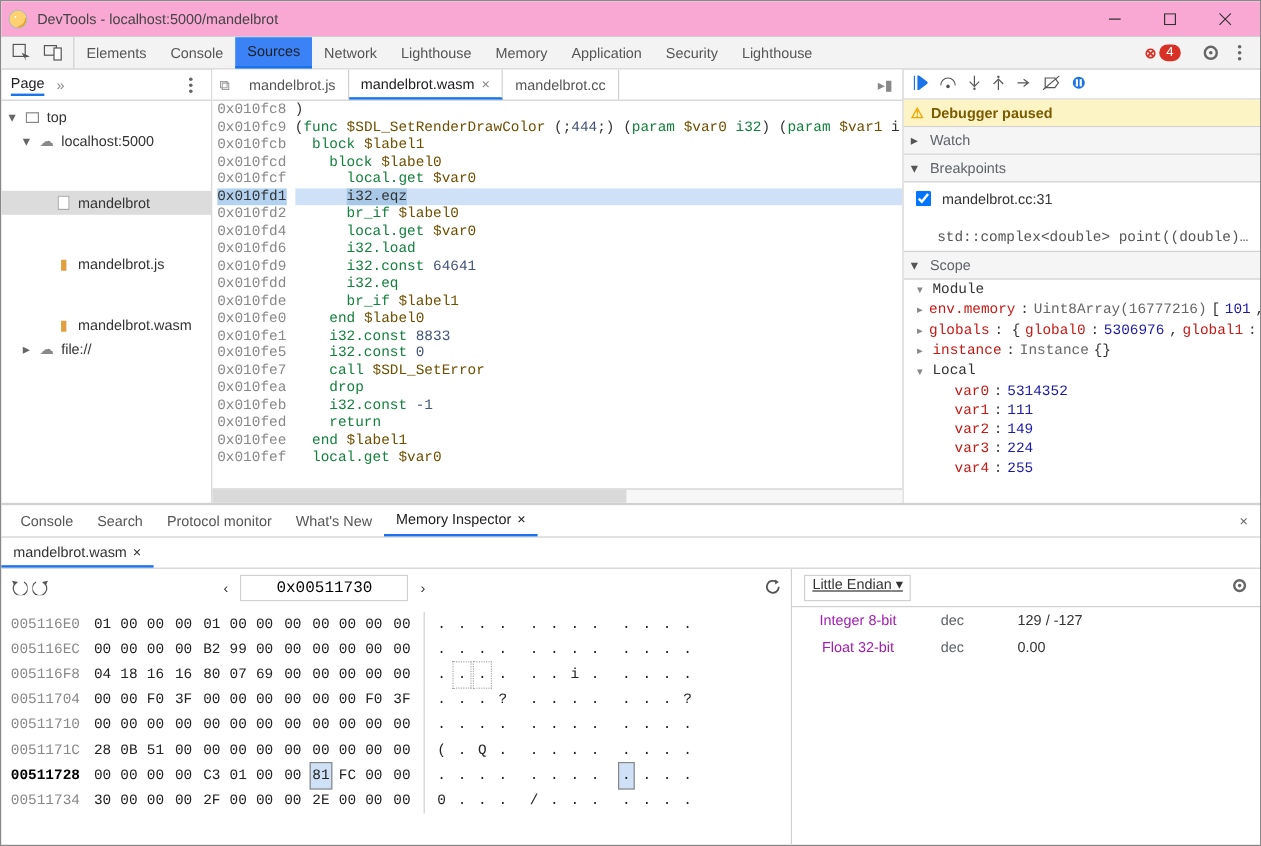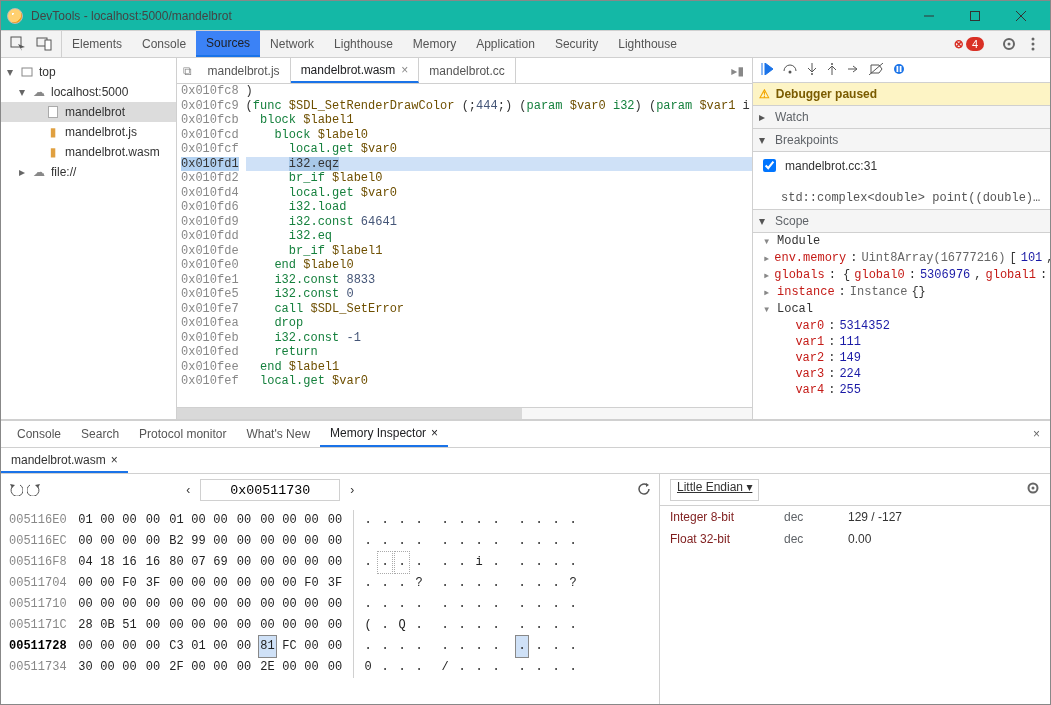--- a/index.html
+++ b/index.html
@@ -4,21 +4,21 @@
 <style>
   * { box-sizing: border-box; }
   html, body { margin:0; padding:0; font-family: "Segoe UI", Arial, sans-serif; font-size:12px; color:#333; background:#fff; height:100%;}
   body { border:1px solid #888; width:1051px; height:705px; overflow:hidden;}
   :root {
     --border:#d0d0d0; --border-dark:#aaa; --bg-tool:#f3f3f3; --bg-yellow:#fdf4c5;
     --blue-sel:#cfe1f7; --accent:#1a73e8; --mono:Consolas,"Courier New",monospace;
   }
 
   
-  .titlebar { height:30px; background:#14b8a6; display:flex; align-items:center; padding:0 6px; border-bottom:1px solid var(--border);}
+  .titlebar { height:30px; background:#f9a8d4; display:flex; align-items:center; padding:0 6px; border-bottom:1px solid var(--border);}
   .titlebar .favicon { width:16px; height:16px; border:1px solid #bbb; border-radius:50%; margin-right:8px; background:radial-gradient(circle at 35% 35%,#fff 6%,#ffd070 7% 65%,#f0a020 66%);}
   .titlebar .title { flex:1; color:#444; }
   .winbtn { width:46px; height:100%; display:flex; align-items:center; justify-content:center; color:#333; }
   .winbtn svg { display:block; }
 
   
   .toptabs { height:27px; background:var(--bg-tool); border-bottom:1px solid var(--border); display:flex; align-items:stretch;}
   .toptabs .left { display:flex; align-items:center; gap:8px; padding:0 8px; border-right:1px solid var(--border);}
   .iconbtn { width:18px; height:18px; display:flex; align-items:center; justify-content:center; color:#555; }
   .toptabs .tab { padding:0 10px; display:flex; align-items:center; color:#555;}
@@ -33,21 +33,21 @@
   .left-pane { width:176px; border-right:1px solid var(--border); display:flex; flex-direction:column; }
   .left-top { height:26px; border-bottom:1px solid var(--border); display:flex; align-items:center; padding:0 8px; gap:10px;}
   .left-top .lab.active { border-bottom:2px solid var(--accent); color:#202124; padding-bottom:2px;}
   .left-top .chev { color:#888;}
   .left-top .more { margin-left:auto;}
   .tree { font-size:12px; padding:4px 0;}
   .tree-item { display:flex; align-items:center; height:20px; gap:5px;}
   .tree-item .tw { width:10px; text-align:center; color:#666;}
   .tree-item .ic { width:14px; display:flex; justify-content:center;}
   .tree-item.sel { background:#dcdcdc; }
-  .pad0{padding-left:4px;} .pad1{padding-left:16px;} .pad2{padding-left:30px;}
+  .pad0{padding-left:4px;} .pad1{padding-left:16px;} .pad2{padding-left:30px;margin-top:31px;}
   .cloud { color:#888; }
   .folder { color:#e0a040; }
   .file { color:#888; }
 
   
   .center { flex:1; display:flex; flex-direction:column; min-width:0;}
   .file-tabs { height:26px; border-bottom:1px solid var(--border); display:flex; align-items:stretch; background:#fff;}
   .ftab { padding:0 10px; display:flex; align-items:center; gap:6px; border-right:1px solid var(--border); color:#555;}
   .ftab.active { color:#202124; border-bottom:2px solid var(--accent); }
   .ftab .close { color:#888; }
@@ -106,21 +106,21 @@
   .sep { width:1px; background:var(--border); align-self:stretch; margin:0 4px;}
   .asc { width:14px; text-align:center;}
   .asc.sel { border:1px solid #888; background:var(--blue-sel);}
   .asc.boxed { outline:1px dotted #aaa;}
 
   .memR { width:390px; display:flex; flex-direction:column;}
   .memR-top { height:32px; display:flex; align-items:center; padding:0 10px; gap:6px; border-bottom:1px solid var(--border);text-decoration:underline;}
   .memR-top select, .endianlike { border:1px solid var(--border); height:22px; padding:0 6px; background:#fff;}
   .memR-top .gear{ margin-left:auto; color:#666;}
   .valrow { display:flex; padding:4px 10px; gap:24px; color:#333;}
-  .valrow .lab{ width:90px; color:#7f1d1d;}
+  .valrow .lab{ width:90px; color:#a21caf;text-align:center;}
   .valrow .enc{ width:40px; color:#5f6368;}
 
   svg { pointer-events:none; }
 </style>
 </head>
 <body>
 
 <div class="titlebar">
   <span class="favicon"></span>
   <span class="title">DevTools - localhost:5000/mandelbrot</span>
@@ -199,20 +199,31 @@
         <circle cx="2" cy="2" r="1.5" fill="#666"></circle>
         <circle cx="2" cy="7" r="1.5" fill="#666"></circle>
         <circle cx="2" cy="12" r="1.5" fill="#666"></circle>
       </svg>
     </span>
 </div>
 
 <div class="main">
 
   <div class="left-pane">
+    <div class="left-top">
+      <span class="lab active">Page</span>
+      <span class="chev">»</span>
+      <span class="more iconbtn">
+          <svg width="4" height="14">
+            <circle cx="2" cy="2" r="1.5" fill="#666"></circle>
+            <circle cx="2" cy="7" r="1.5" fill="#666"></circle>
+            <circle cx="2" cy="12" r="1.5" fill="#666"></circle>
+          </svg>
+        </span>
+    </div>
     <div class="tree">
       <div class="tree-item pad0">
           <span class="tw">▾</span>
           <span class="ic">
             <svg width="12" height="12">
               <rect x="1" y="2" width="10" height="8" fill="none" stroke="#888"></rect>
             </svg>
           </span>
           <span>top</span>
         </div>

